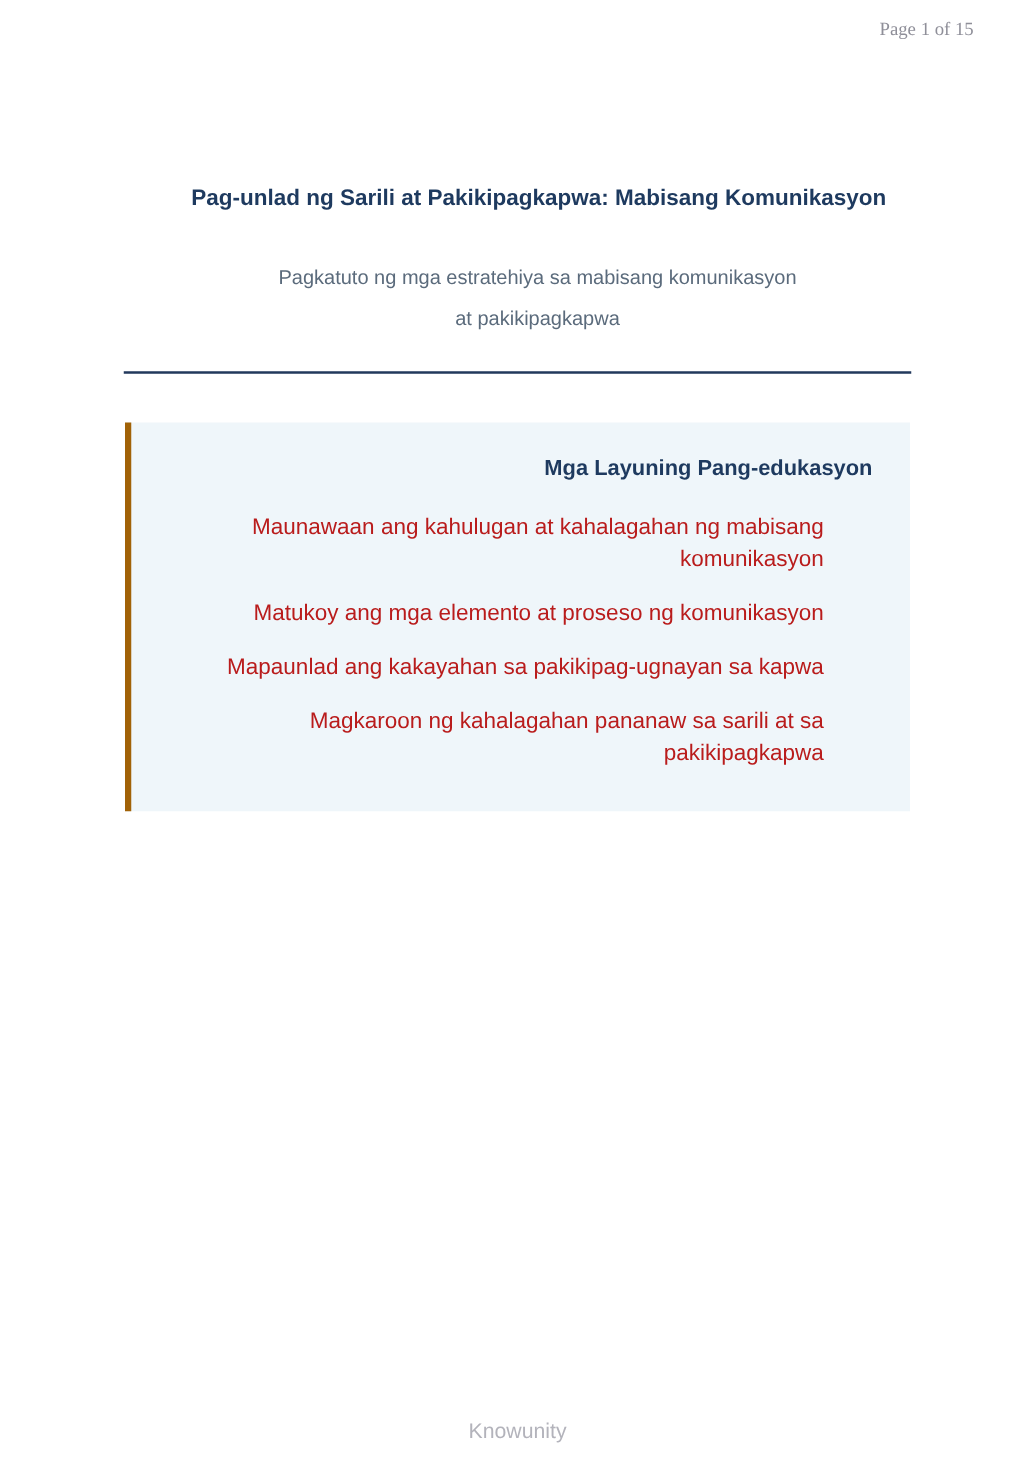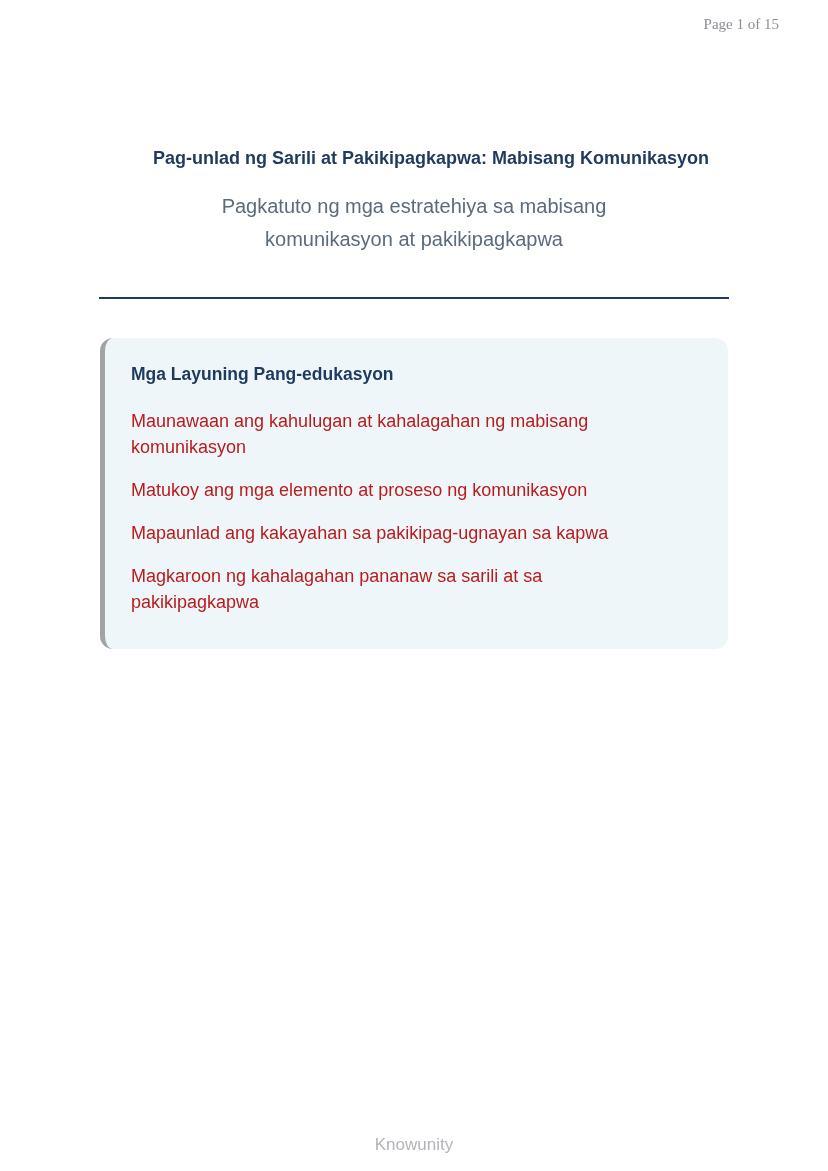--- a/index.html
+++ b/index.html
@@ -34,45 +34,46 @@
     color: #1e3a5f;
     margin: 17px;
   }
   .doc-subtitle {
     position: absolute;
     top: 190px;
     left: 50%;
     transform: translateX(-50%);
     width: 430px;
     text-align: center;
-    font-size: 20px;
+    font-size: 16px;
     line-height: 33px;
     color: #5b6b7c;
-    margin: 0;
+    margin: 16px;
   }
   .divider {
     position: absolute;
     top: 297px;
     left: 99px;
     width: 630px;
     height: 2px;
     background: #22395c;
     border: none;
     margin: 0;
   }
   .objectives-box {
     position: absolute;
     top: 338px;
     left: 100px;
     width: 628px;
     box-sizing: border-box;
     background: #eff6fa;
-    border-left: 5px solid #a3a3a3;
-    border-radius: 13px;
+    border-left: 5px solid #a16207;
+    border-radius: 0;
     padding: 26px 30px 34px 26px;
+    text-align: right;
   }
   .objectives-heading {
     font-size: 17.5px;
     font-weight: bold;
     color: #1e3a5f;
     margin: 0 0 23px 0;
   }
   .objective-item {
     font-size: 18px;
     line-height: 26px;

